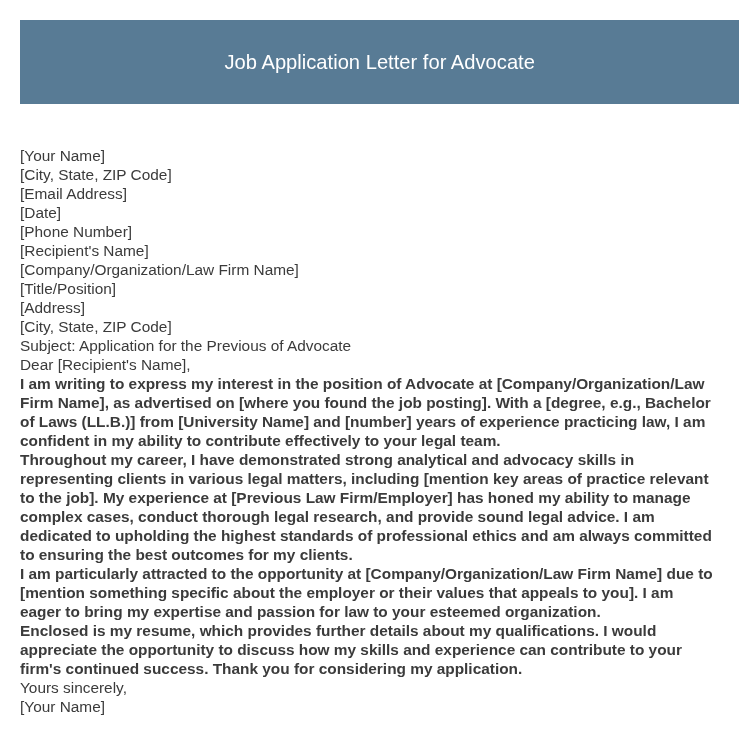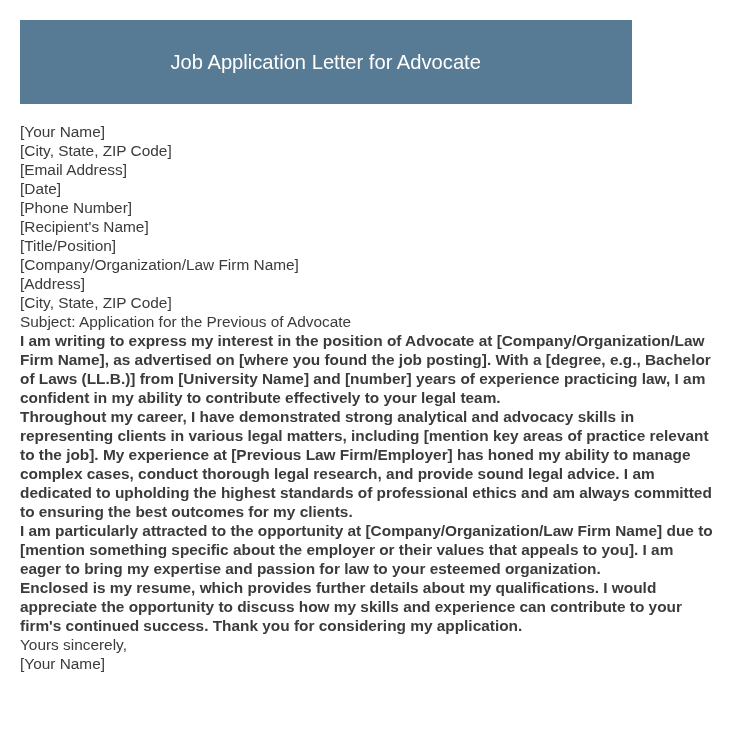--- a/index.html
+++ b/index.html
@@ -15,37 +15,37 @@
     }
     .page {
       position: relative;
       width: 740px;
       height: 743px;
     }
     .header {
       position: absolute;
       left: 20px;
       top: 20px;
-      width: 612px;
+      width: 719px;
       height: 84px;
       background: #587b95;
       display: flex;
       align-items: center;
       justify-content: center;
     }
     .header-title {
       color: #ffffff;
       font-size: 21px;
       letter-spacing: 0px;
       transform: scaleX(0.96);
     }
     .letter {
       position: absolute;
       left: 20px;
-      top: 122px;
+      top: 146px;
       width: 700px;
       color: #3b3b3b;
       font-size: 15.4px;
       line-height: 19px;
     }
     .line {
       display: block;
       white-space: nowrap;
     }
     .para {
@@ -63,25 +63,26 @@
     <span class="header-title">Job Application Letter for Advocate</span>
   </div>
 
   <div class="letter">
     <span class="line">[Your Name]</span>
     <span class="line">[City, State, ZIP Code]</span>
     <span class="line">[Email Address]</span>
     <span class="line">[Date]</span>
     <span class="line">[Phone Number]</span>
     <span class="line">[Recipient's Name]</span>
+    <span class="line">[Company/Organization/Law Firm Name]</span>
     <span class="line">[Title/Position]</span>
-    <span class="line">[Company/Organization/Law Firm Name]</span>
     <span class="line">[Address]</span>
     <span class="line">[City, State, ZIP Code]</span>
     <span class="line">Subject: Application for the Previous of Advocate</span>
+    <span class="line">Dear [Recipient's Name],</span>
     <span class="para">I am writing to express my interest in the position of Advocate at [Company/Organization/Law Firm Name], as advertised on [where you found the job posting]. With a [degree, e.g., Bachelor of Laws (LL.B.)] from [University Name] and [number] years of experience practicing law, I am confident in my ability to contribute effectively to your legal team.</span>
     <span class="para">Throughout my career, I have demonstrated strong analytical and advocacy skills in representing clients in various legal matters, including [mention key areas of practice relevant to the job]. My experience at [Previous Law Firm/Employer] has honed my ability to manage complex cases, conduct thorough legal research, and provide sound legal advice. I am dedicated to upholding the highest standards of professional ethics and am always committed to ensuring the best outcomes for my clients.</span>
     <span class="para">I am particularly attracted to the opportunity at [Company/Organization/Law Firm Name] due to [mention something specific about the employer or their values that appeals to you]. I am eager to bring my expertise and passion for law to your esteemed organization.</span>
     <span class="para">Enclosed is my resume, which provides further details about my qualifications. I would appreciate the opportunity to discuss how my skills and experience can contribute to your firm's continued success. Thank you for considering my application.</span>
     <span class="line">Yours sincerely,</span>
     <span class="line">[Your Name]</span>
   </div>
 </div>
 
 </body></html>

